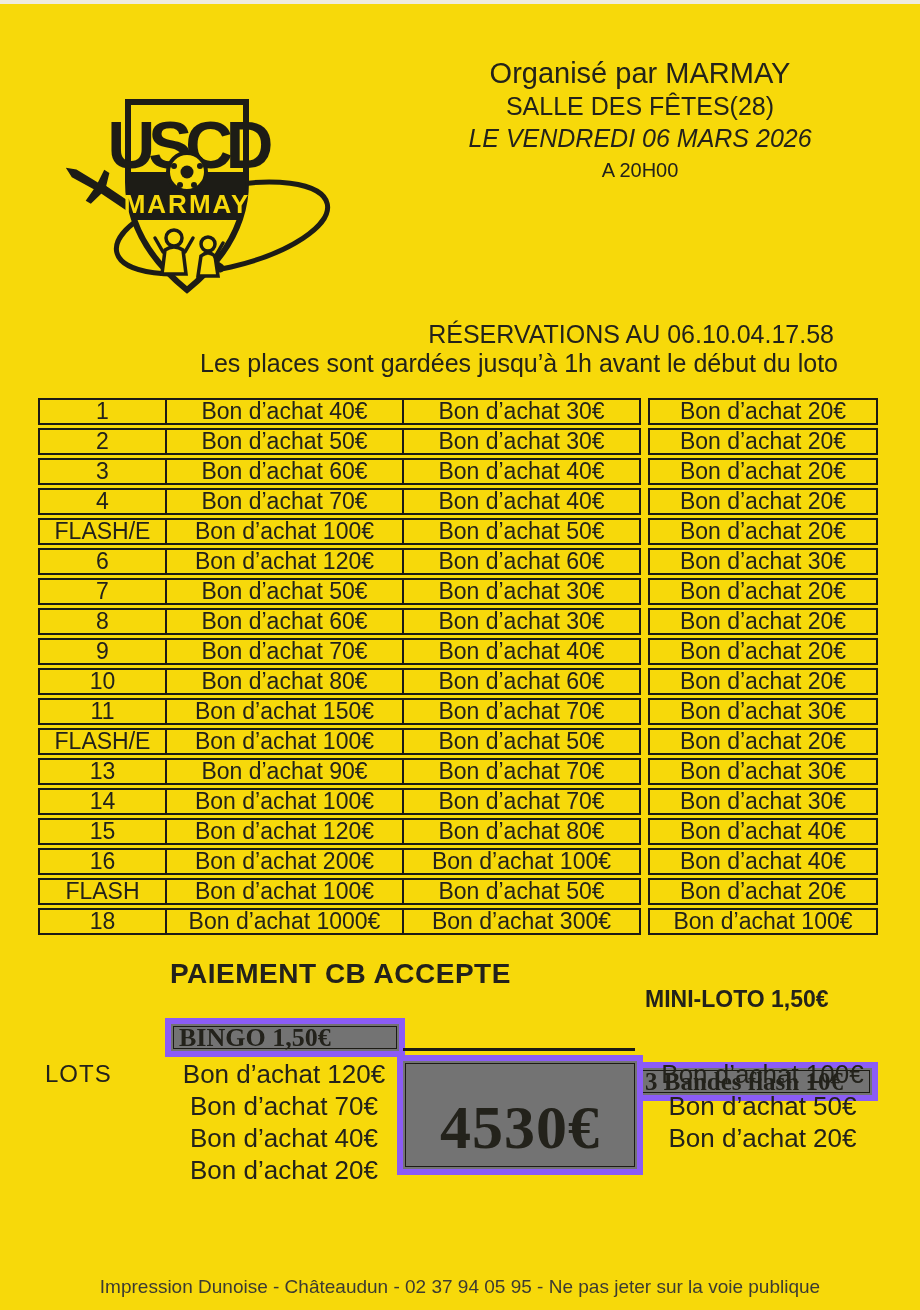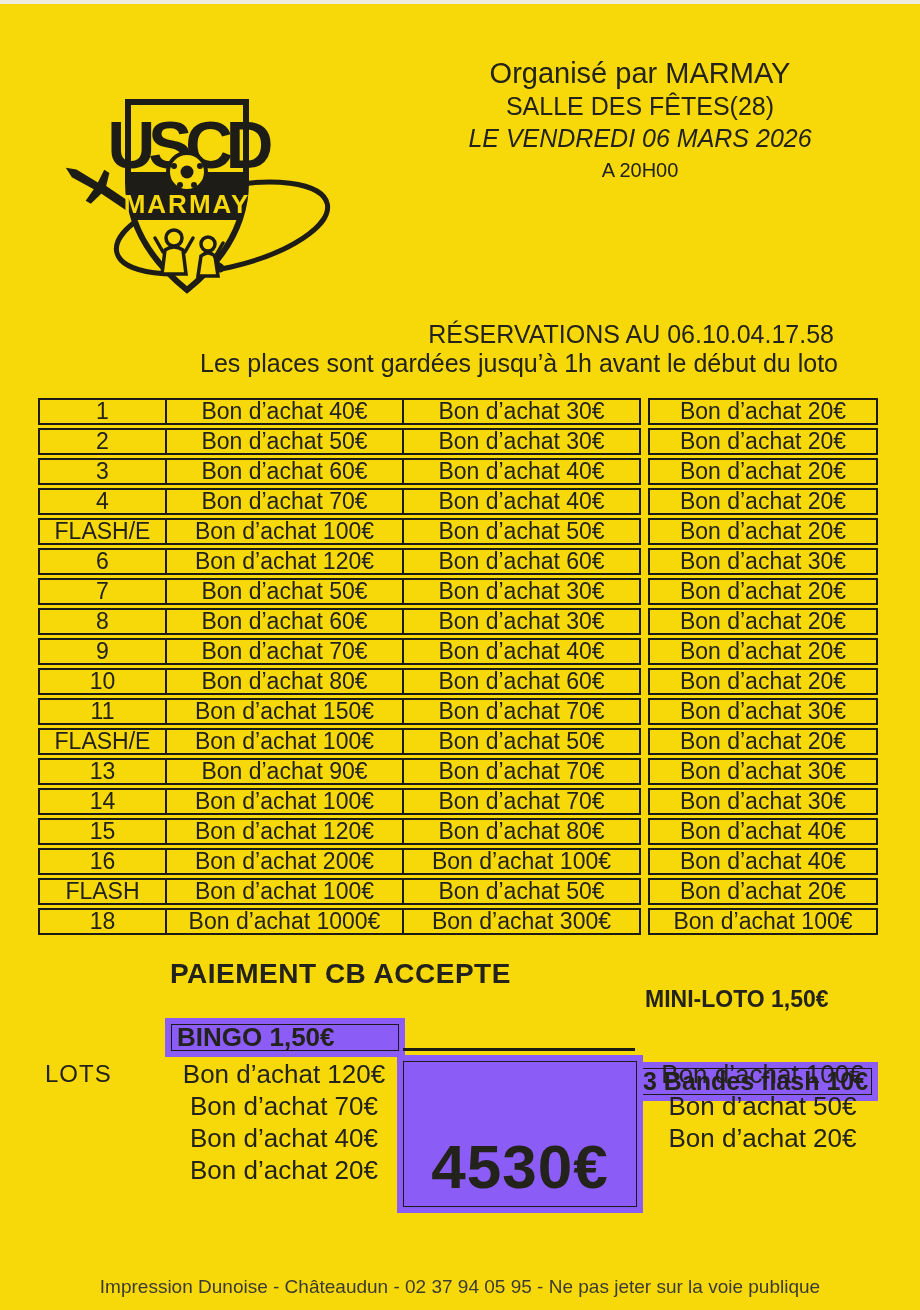--- a/index.html
+++ b/index.html
@@ -46,35 +46,35 @@
     margin-left:7px; width:230px; height:27px;
     border:2px solid #1c1b15;
     display:flex; align-items:center; justify-content:center;
     font-size:23px; line-height:23px; white-space:nowrap;
   }
 
   
   .paiement { position:absolute; left:170px; top:958px; font-size:28px; font-weight:bold; letter-spacing:0.5px; }
   .miniloto { position:absolute; left:645px; top:986px; font-size:23px; font-weight:bold; }
 
-  .dbox { position:absolute; border:4px solid #8b5cf6; background:#8b5cf6; }
+  .dbox { position:absolute; border:6px solid #8b5cf6; background:#737373;font-family:Liberation Serif, serif; }
   .dbox .inner {
     position:absolute; left:2px; right:2px; top:2px; bottom:2px;
     border:1.5px solid #1c1b15;
     display:flex; align-items:center;
   }
   .bingo-box  { left:165px; top:1018px; width:240px; height:39px; }
   .bingo-box .inner  { font-size:26px; font-weight:bold; padding-left:5px; }
   .bandes-box { left:633px; top:1018px; width:245px; height:39px;margin-top:44px; }
   .bandes-box .inner { font-size:25px; font-weight:bold; padding-left:3px; }
 
   .connector { position:absolute; left:403px; top:1048px; width:232px; height:11px;
                border-top:3px solid #1c1b15; border-bottom:3px solid #1c1b15; }
 
-  .grand-box { left:397px; top:1055px; width:246px; height:158px; }
+  .grand-box { left:397px; top:1055px; width:246px; height:120px; }
   .grand-box .inner { justify-content:center; align-items:flex-end; }
   .grand-total { font-size:62px; font-weight:bold; line-height:1; margin-bottom:8px; letter-spacing:1px; }
 
   
   .lots-label { position:absolute; left:45px; top:1060px; font-size:24px; letter-spacing:1px; }
   .lots-col { position:absolute; text-align:center; }
   .lots-left  { left:168px; top:1058px; width:232px; }
   .lots-right { left:645px; top:1058px; width:235px; }
   .lot-item { font-size:26px; line-height:32px; white-space:nowrap; }
 

